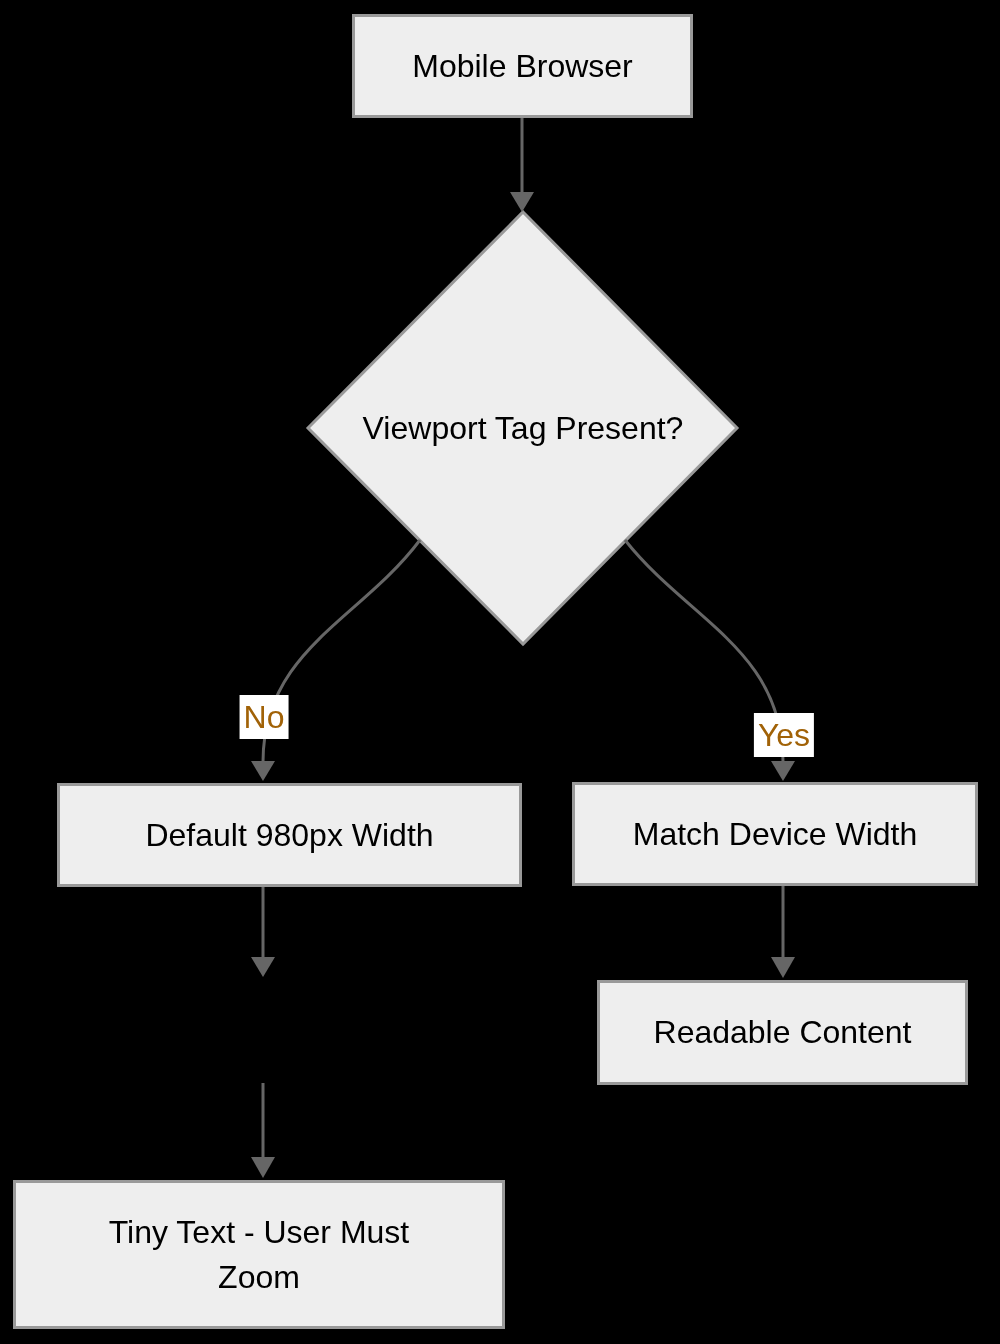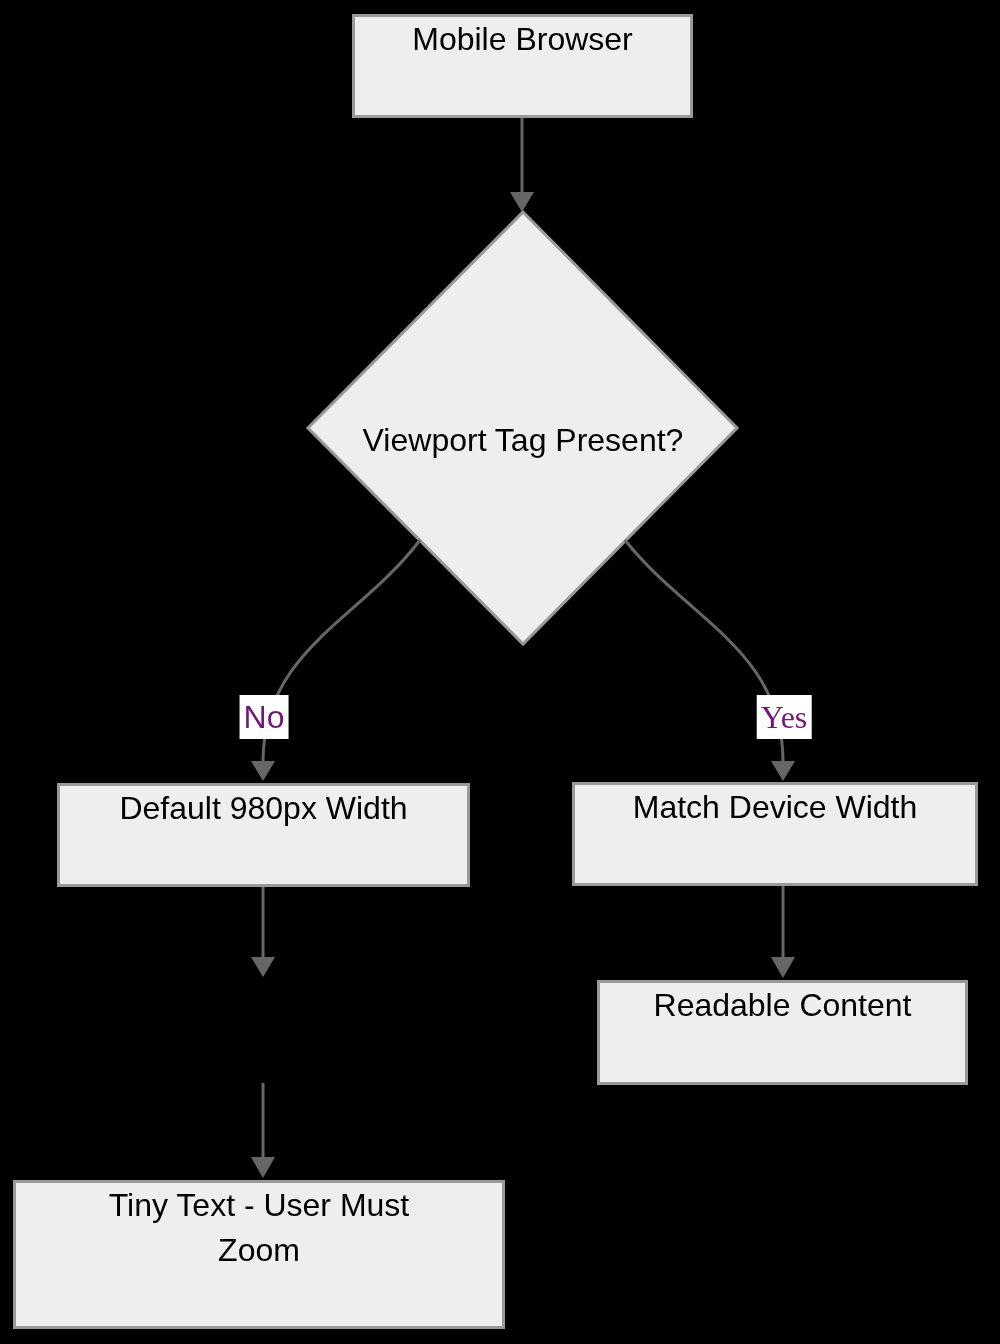--- a/index.html
+++ b/index.html
@@ -21,56 +21,56 @@
     top: 0;
     width: 1000px;
     height: 1344px;
   }
   .node {
     position: absolute;
     box-sizing: border-box;
     background: #eeeeee;
     border: 3px solid #999999;
     display: flex;
-    align-items: flex-start;
+    align-items: center;
     justify-content: center;
     font-size: 32px;
     line-height: 1.4;
     color: #000000;
     text-align: center;
   }
   #node-mobile-browser { left: 352px; top: 14px;  width: 341px; height: 104px; }
-  #node-default-width  { left: 57px;  top: 783px; width: 413px; height: 104px; }
+  #node-default-width  { left: 57px;  top: 783px; width: 465px; height: 104px; }
   #node-match-width    { left: 572px; top: 782px; width: 406px; height: 104px; }
   #node-scale-down     { left: 25px;  top: 979px; width: 475px; height: 104px; }
   #node-readable       { left: 597px; top: 980px; width: 371px; height: 105px; }
   #node-tiny-text      { left: 13px;  top: 1180px; width: 492px; height: 149px; }
   #node-tiny-text .node-label { max-width: 370px; }
 
   .diamond-label {
     position: absolute;
     left: 523px;
-    top: 440px;
+    top: 428px;
     transform: translate(-50%, -50%);
     font-size: 32px;
     color: #000000;
     white-space: nowrap;
   }
   .edge-label {
     position: absolute;
     transform: translate(-50%, -50%);
     background: #ffffff;
-    color: #701a75;
+    color: #a16207;
     font-size: 32px;
     line-height: 1.25;
     padding: 2px 4px;
     text-align: center;
   }
   #edge-label-no  { left: 264px; top: 717px; }
-  #edge-label-yes { left: 784px; top: 717px; font-family: Liberation Serif, serif; }
+  #edge-label-yes { left: 784px; top: 735px; }
 </style>
 </head>
 <body>
 
 <div class="canvas">
 
   <svg class="edge-layer" width="1000" height="1344" viewBox="0 0 1000 1344" xmlns="http://www.w3.org/2000/svg">
 
     <polygon points="523,212 737,428 523,644 308,428" fill="#eeeeee" stroke="#999999" stroke-width="3"></polygon>
 

